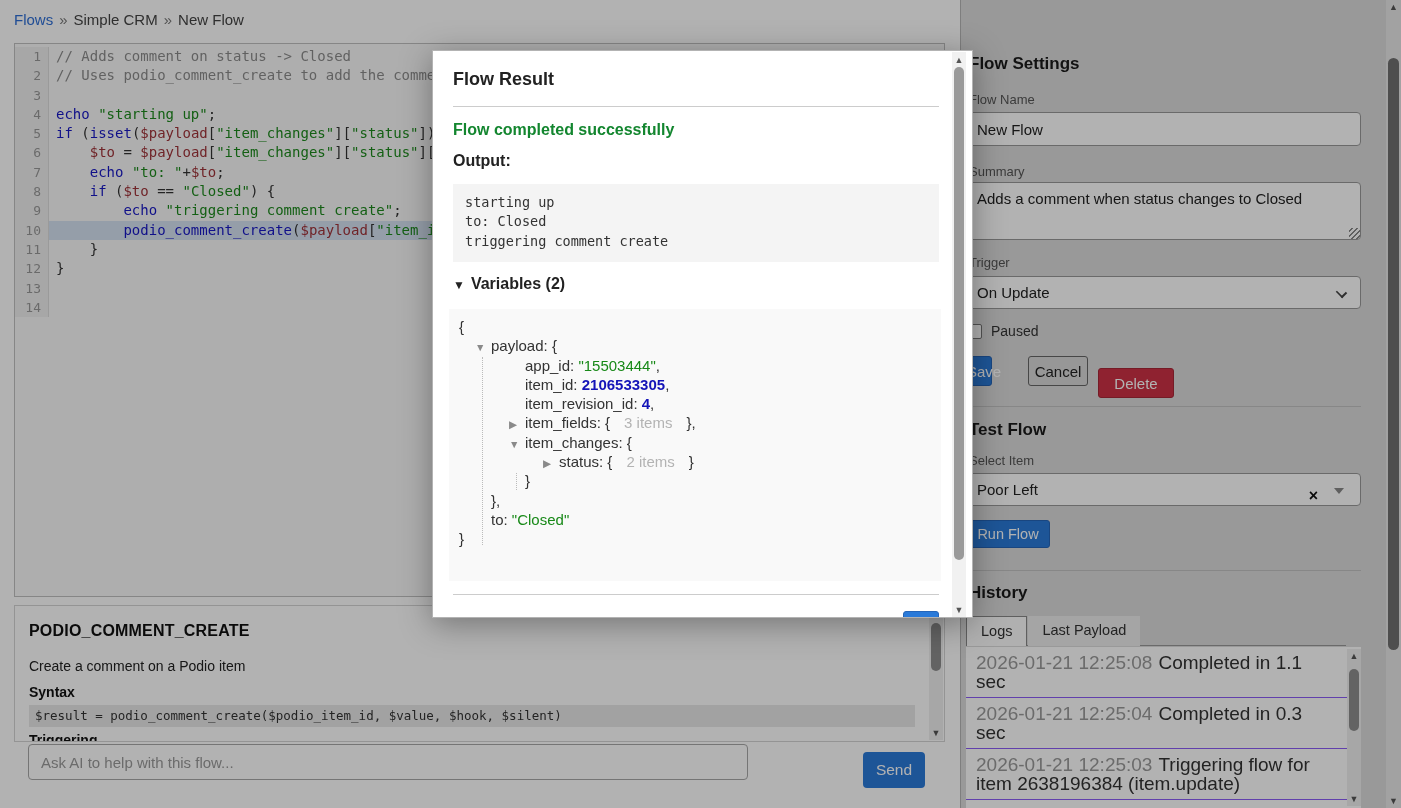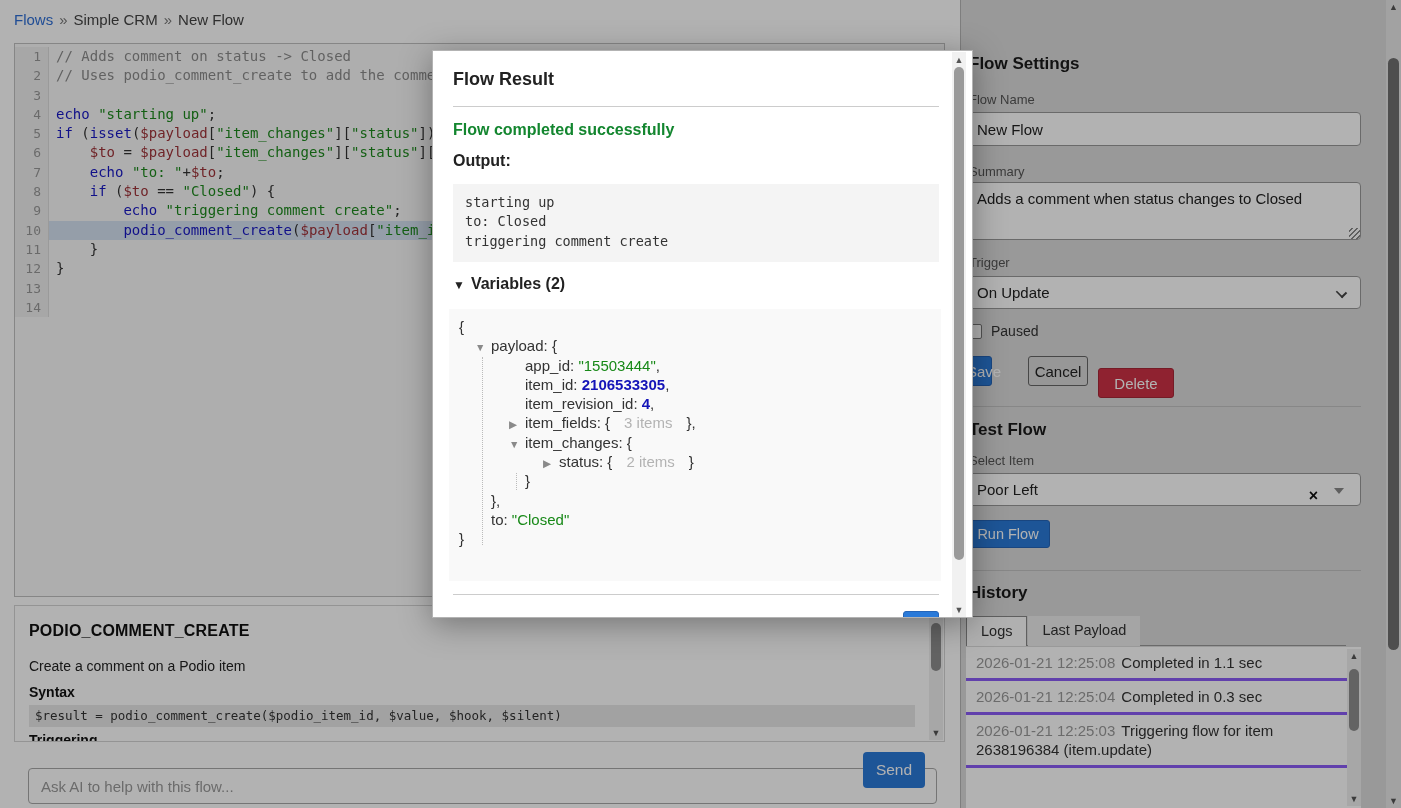--- a/index.html
+++ b/index.html
@@ -24,21 +24,21 @@
 
   
   #docs { position:absolute; left:14px; top:605px; width:931px; height:137px; background:#fff; border:1px solid #d5d5d5; overflow:hidden; }
   #docs h3 { position:absolute; left:14px; top:16px; font-size:16px; color:#111; letter-spacing:.2px; }
   #docs .desc { position:absolute; left:14px; top:52px; font-size:14px; color:#222; }
   #docs .syn { position:absolute; left:14px; top:78px; font-size:14px; font-weight:bold; color:#111; }
   #docs .code-band { position:absolute; left:14px; top:99px; width:886px; height:22px; background:#e9e9e9; font-family:"DejaVu Sans Mono", monospace; font-size:12.5px; color:#333; line-height:22px; padding-left:6px; white-space:pre; overflow:hidden; }
   #docs .params { position:absolute; left:14px; top:126px; font-size:14px; font-weight:bold; color:#111; }
 
   
-  #ai-input { position:absolute; left:28px; top:768px; width:909px; height:36px; border:1px solid #a8a8a8; border-radius:4px; font-size:15px; color:#222; padding:0 12px; font-family:"Liberation Sans", sans-serif; background:#fff; }
+  #ai-input { position:absolute; left:28px; top:744px; width:720px; height:36px; border:1px solid #a8a8a8; border-radius:4px; font-size:15px; color:#222; padding:0 12px; font-family:"Liberation Sans", sans-serif; background:#fff; }
   #ai-input::placeholder { color:#9a9a9a; }
   #send-btn { position:absolute; left:863px; top:752px; width:62px; height:36px; background:#2a7ad9; color:#fff; border:none; border-radius:4px; font-size:15.5px; font-family:"Liberation Sans", sans-serif; }
 
   
   #sidebar { position:absolute; left:960px; top:0; width:426px; height:808px; background:#dcdcdc; border-left:1px solid #b5b5b5; }
   .sb-h { position:absolute; left:8px; font-size:17px; font-weight:bold; color:#1a1a1a; }
   .sb-label { position:absolute; left:8px; font-size:13px; color:#555; }
   .sb-input { position:absolute; left:5px; width:395px; border:1px solid #999; border-radius:4px; background:#fff; font-size:15px; color:#222; font-family:"Liberation Sans", sans-serif; padding:0 10px; }
   #fs-summary { padding:6px 10px; resize:none; line-height:1.3; overflow:hidden; }
   .resize-grip { position:absolute; width:11px; height:11px; background:
@@ -56,21 +56,21 @@
   .combo-arrow { position:absolute; right:16px; top:14px; width:0; height:0; border-left:5px solid transparent; border-right:5px solid transparent; border-top:6px solid #888; }
 
   
   #tabbar { position:absolute; left:5px; top:616px; width:380px; height:30px; border-bottom:1px solid #999; display:flex; }
   .tab { height:30px; line-height:29px; padding:0 14px; font-size:14.5px; color:#333; }
   .tab.active { background:#fdfdfd; border:1px solid #888; border-bottom:none; }
   .tab.inactive { background:#ececec; margin-left:1px; }
 
   
   #logs { position:absolute; left:5px; top:647px; width:395px; height:161px; background:#fff; overflow:hidden; }
-  .log-entry { padding:6px 26px 6px 10px; border-bottom:3px solid #8b5cf6; font-size:15px; line-height:19px; }
+  .log-entry { padding:6px 26px 6px 10px; border-bottom:1px solid #8b5cf6; font-size:19px; line-height:19px; }
   .log-entry .time { color:#9a9a9a; margin-right:6px; }
   .log-entry .msg { color:#333; }
 
   
   .sbar { position:absolute; background:#ececec; }
   .sbar .thumb { position:absolute; left:2px; right:2px; border-radius:6px; background:#8f8f8f; }
   .sbar .arr { position:absolute; left:0; right:0; text-align:center; color:#555; font-size:9px; height:14px; line-height:14px; }
 
   #win-scroll { left:1386px; top:0; width:15px; height:808px; background:#e8e8e8; }
   #win-scroll .thumb { top:58px; height:592px; background:#707070; }

